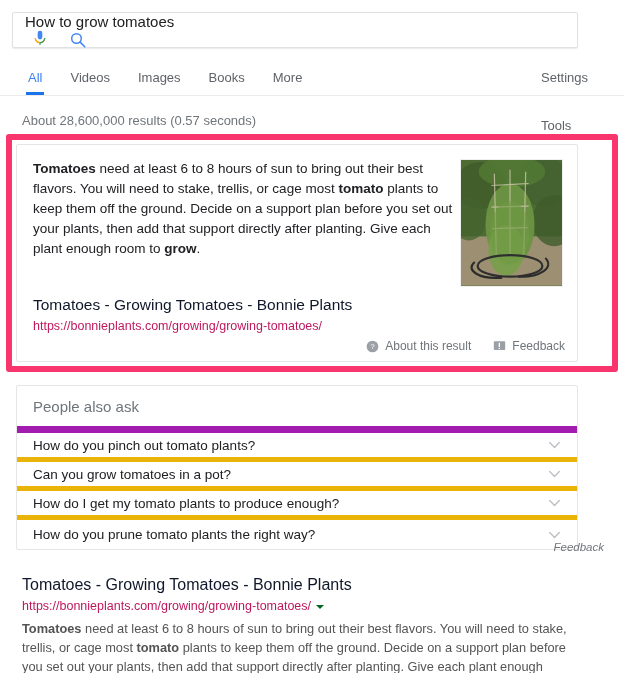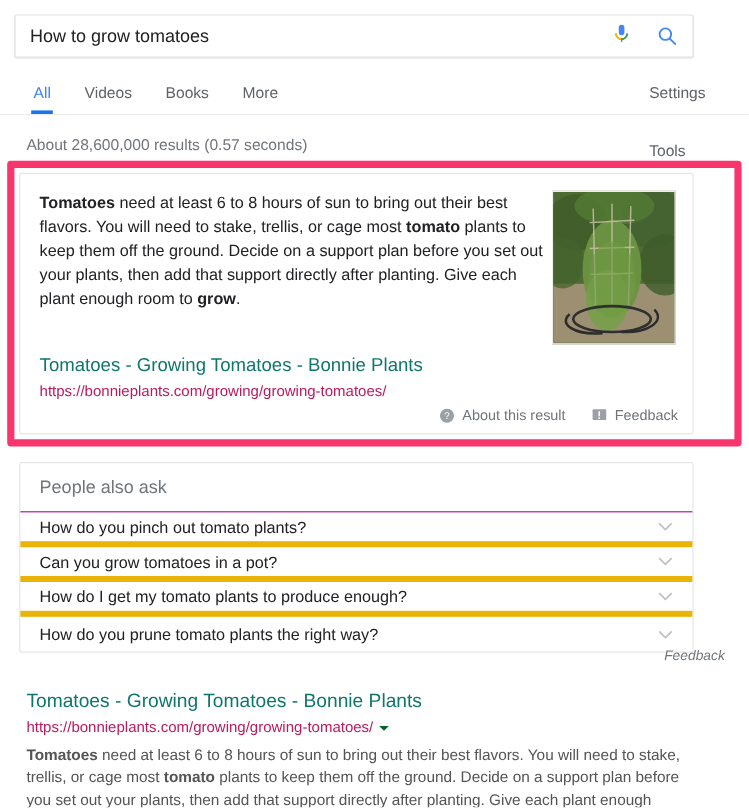--- a/index.html
+++ b/index.html
@@ -11,21 +11,21 @@
     -webkit-font-smoothing: antialiased;
   }
   .page { position: relative; width: 624px; height: 673px; overflow: hidden; background:#fff; }
 
   
   .searchbar-wrap { position:absolute; left:12px; top:12px; width:566px; height:36px; }
   .searchbar {
     width:100%; height:100%;
     border:1px solid #dfe1e5; border-radius:2px; background:#fff;
     box-shadow: 0 1px 1px rgba(0,0,0,0.08);
-    display:flex; padding:0 12px;
+    display:flex; padding:0 12px;flex-direction:column;
   }
   .search-input {
     flex:1 1 auto; border:0; outline:0; background:transparent;
     font-family:"Liberation Sans", sans-serif; font-size:15px; color:#212121;
     padding:0; height:100%;
   }
   .search-icons { display:flex; align-items:center; gap:22px; padding-left:8px; }
   .mic-icon { width:14px; height:20px; position:relative; display:block; }
   .search-icon { width:18px; height:18px; display:block; }
 
@@ -71,21 +71,21 @@
   .snippet-text b { font-weight:bold; }
   .snippet-thumb {
     position:absolute; right:14px; top:14px;
     width:103px; height:128px; overflow:hidden;
     border:1px solid #eee;
     background:#6d7b4e;
   }
   .thumb-art { position:absolute; inset:0; }
   .snippet-link-block { position:absolute; left:16px; top:150px; }
   .result-title {
-    font-size:15.5px; color:#0f766e; line-height:20px;
+    font-size:15.5px; color:#0f172a; line-height:20px;
     text-decoration:none; cursor:pointer;
   }
   .result-url {
     font-size:12.5px; color:#be185d; line-height:18px; margin-top:2px;
     display:flex; align-items:center; gap:5px;
   }
   .url-caret {
     width:0; height:0; border-left:4px solid transparent;
     border-right:4px solid transparent; border-top:4px solid #006621;
     display:inline-block; margin-bottom:-1px;
@@ -99,21 +99,21 @@
   .qmark-icon { width:13px; height:13px; display:block; }
   .flag-icon { width:13px; height:12px; display:block; }
 
   
   .paa-card {
     position:absolute; left:16px; top:385px; width:562px;
     border:1px solid #e6e6e6; border-radius:2px; background:#fff;
   }
   .paa-header {
     font-size:15px; color:#70757a; padding:12px 16px 11px 16px;
-    border-bottom:1px solid #a21caf;
+    border-bottom:7px solid #a21caf;
   }
   .paa-item {
     display:flex; align-items:center; justify-content:space-between;
     padding:0 16px; height:29px; border-bottom:5px solid #eab308;
     cursor:pointer;
   }
   .paa-item:last-child { border-bottom:0; }
   .paa-q { font-size:13.5px; color:#202124; }
   .chev { width:13px; height:8px; display:block; flex:0 0 auto; }
   .paa-feedback {
@@ -158,20 +158,23 @@
     </div>
   </div>
 
   <div class="navbar">
     <div class="nav-left">
       <div class="nav-item active">
         <span>All</span>
       </div>
       <div class="nav-item">
         <span>Videos</span>
+      </div>
+      <div class="nav-item">
+        <span>Images</span>
       </div>
       <div class="nav-item">
         <span>Books</span>
       </div>
       <div class="nav-item">
         <span>More</span>
       </div>
     </div>
     <div class="nav-right">
       <div class="nav-item">

